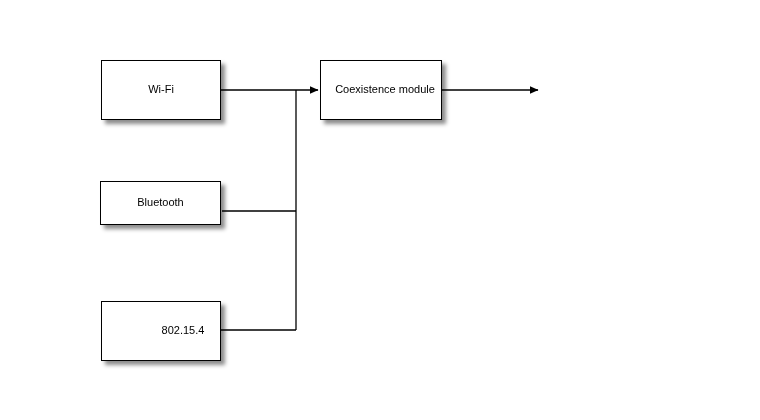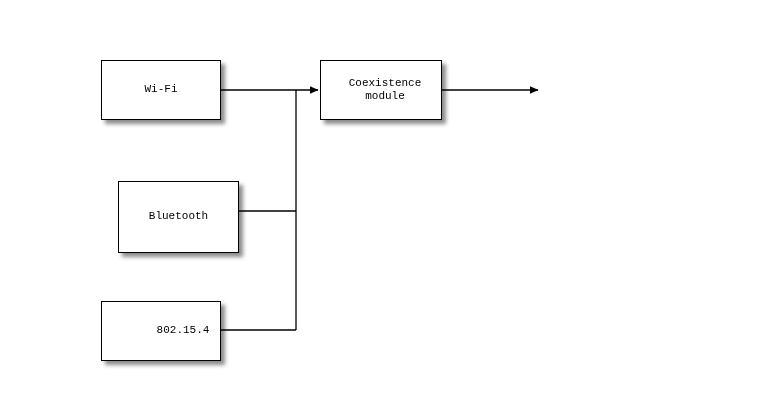--- a/index.html
+++ b/index.html
@@ -6,21 +6,21 @@
     margin: 0;
     padding: 0;
     background: #ffffff;
   }
   .canvas {
     position: relative;
     width: 760px;
     height: 420px;
     background: #ffffff;
     overflow: hidden;
-    font-family: Liberation Mono, monospace;
+    font-family: Liberation Sans, sans-serif;
   }
   .connectors {
     position: absolute;
     left: 0;
     top: 0;
     width: 760px;
     height: 420px;
   }
   .node {
     position: absolute;
@@ -30,21 +30,21 @@
     box-shadow: 4px 4px 4px rgba(0,0,0,0.45);
     display: flex;
     align-items: center;
     justify-content: center;
     text-align: center;
     font-size: 11px;
     color: #000000;
     line-height: 1.2;
   }
   .node-wifi        { left: 101px; top: 60px;  width: 120px; height: 60px; }
-  .node-bluetooth   { left: 118px; top: 181px; width: 121px; height: 72px; }
+  .node-bluetooth   { left: 100px; top: 181px; width: 121px; height: 44px; }
   .node-802154      { left: 101px; top: 301px; width: 120px; height: 60px; padding-left: 44px; }
   .node-coexistence { left: 320px; top: 60px;  width: 122px; height: 60px; padding-left: 8px; }
   .node-rf          { left: 540px; top: 60px;  width: 121px; height: 60px; }
 </style>
 </head>
 <body>
 
 <div class="canvas">
 
   <svg class="connectors" viewBox="0 0 760 420" xmlns="http://www.w3.org/2000/svg">

